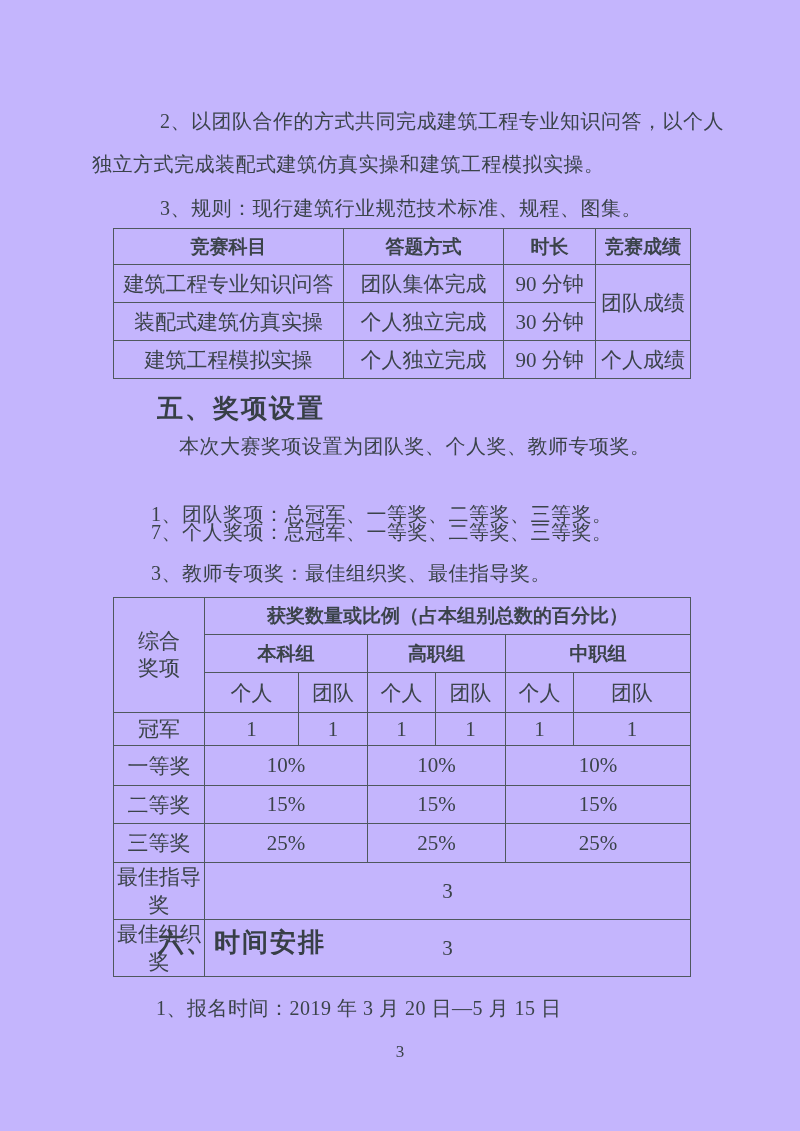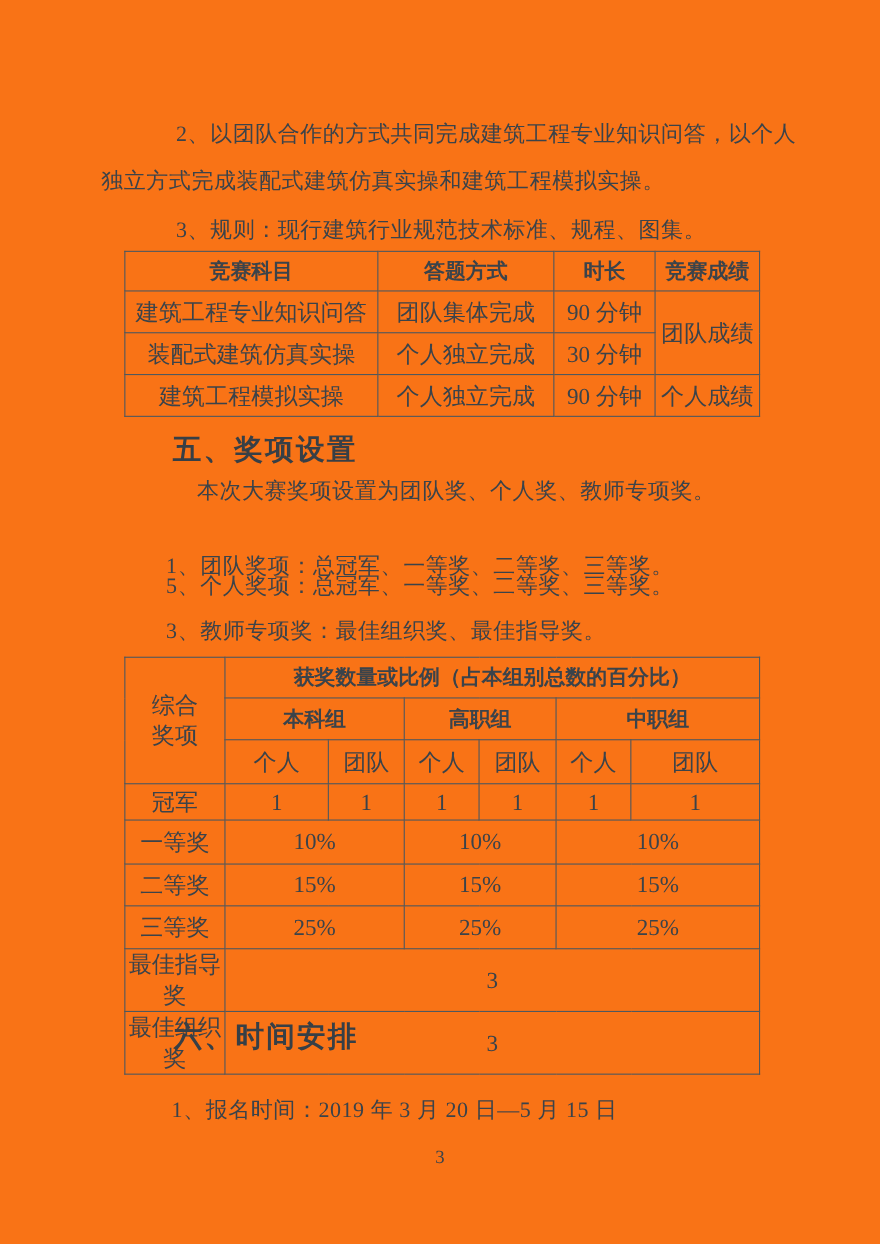--- a/index.html
+++ b/index.html
@@ -2,21 +2,21 @@
 <html><head>
 <meta charset="utf-8">
 <style>
   * { margin: 0; padding: 0; box-sizing: border-box; }
   html, body { background: #ffffff; }
   .page {
     position: relative;
     width: 800px;
     height: 1131px;
     margin: 0 auto;
-    background: #f97316;
+    background: #c4b5fd;
     font-family: "Liberation Serif", "DejaVu Serif", serif;
     color: #3b434a;
     overflow: hidden;
   }
   .line {
     position: absolute;
     font-size: 20px;
     letter-spacing: 0.5px;
     white-space: nowrap;
     color: #3b434a;
@@ -98,21 +98,21 @@
       <td>个人独立完成</td>
       <td>90 分钟</td>
       <td>个人成绩</td>
     </tr>
   </tbody>
     </table>
 
   <div class="heading" style="top:391px; left:157px;">五、奖项设置</div>
   <div class="line" style="top:433px; left:151px;margin-left:28px;">本次大赛奖项设置为团队奖、个人奖、教师专项奖。</div>
   <div class="line" style="top:476px; left:151px;margin-top:25px;">1、团队奖项：总冠军、一等奖、二等奖、三等奖。</div>
-  <div class="line" style="top:519px; left:151px;">5、个人奖项：总冠军、一等奖、二等奖、三等奖。</div>
+  <div class="line" style="top:519px; left:151px;">7、个人奖项：总冠军、一等奖、二等奖、三等奖。</div>
   <div class="line" style="top:560px; left:151px;">3、教师专项奖：最佳组织奖、最佳指导奖。</div>
 
   <table id="table2">
     <colgroup>
       <col style="width:91px">
         <col style="width:94px">
         <col style="width:69px">
         <col style="width:68px">
         <col style="width:70px">
         <col style="width:68px">

